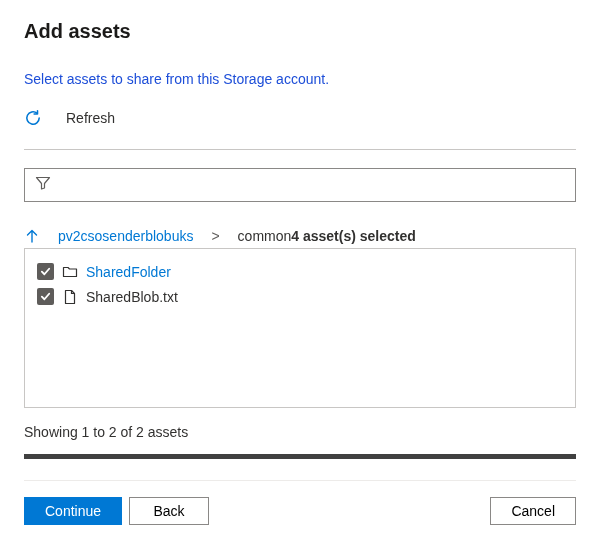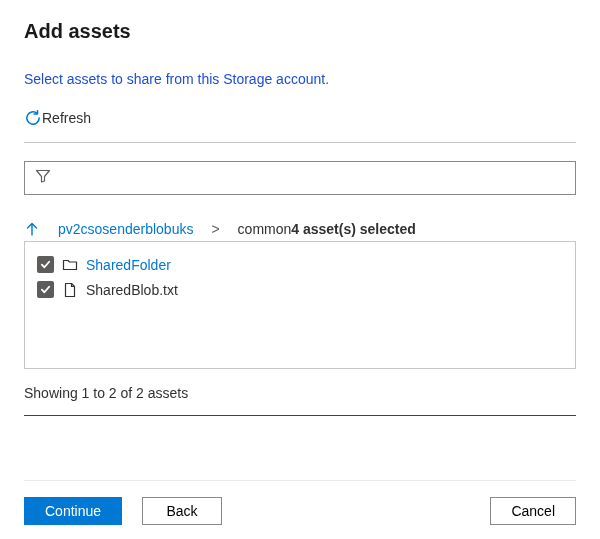--- a/index.html
+++ b/index.html
@@ -19,24 +19,24 @@
       color: #1b1a19;
     }
     .subtitle {
       font-size: 14px;
       margin-bottom: 22px;
       color: #1d4ed8;
     }
     .refresh-row {
       display: flex;
       align-items: center;
-      gap: 0;
+      gap: 24px;
       cursor: pointer;
       font-size: 14px;
-      padding-bottom: 15px;
+      padding-bottom: 22px;
       border-bottom: 1px solid #c8c6c4;
       margin-bottom: 18px;
     }
     .refresh-row svg { width: 18px; height: 18px; display: block; }
     .filter-box {
       border: 1px solid #8a8886;
       display: flex;
       align-items: center;
       padding: 6px 10px;
       gap: 10px;
@@ -63,21 +63,21 @@
       font-size: 14px;
     }
     .breadcrumb-link { color: #0078d4; }
     .breadcrumb-sep { color: #605e5c; }
     .breadcrumb-current { font-weight: 400; color: #323130; }
     .selection-count { font-size: 14px; font-weight: 600; color: #323130; }
     .up-arrow svg { width: 16px; height: 16px; display: block; }
     .listing {
       border: 1px solid #c8c6c4;
       padding: 10px 12px;
-      height: 128px;
+      height: 160px;
     }
     .row {
       display: flex;
       align-items: center;
       gap: 8px;
       padding: 4px 0;
       font-size: 14px;
     }
     .checkbox {
       width: 17px;
@@ -90,33 +90,33 @@
       flex-shrink: 0;
     }
     .checkbox svg { width: 11px; height: 11px; display: block; }
     .item-icon svg { width: 16px; height: 16px; display: block; }
     .item-folder { color: #0078d4; }
     .item-file { color: #323130; }
     .count-text {
       margin-top: 16px;
       padding-bottom: 14px;
       font-size: 14px;
-      border-bottom: 1px solid #404040;
+      border-bottom: 5px solid #404040;
     }
     .footer {
       position: absolute;
       left: 24px;
       right: 24px;
       bottom: 14px;
       border-top: 1px solid #edebe9;
       padding-top: 16px;
       display: flex;
       justify-content: space-between;
     }
-    .footer-left { display: flex; gap: 20px; }
+    .footer-left { display: flex; gap: 7px; }
     .btn {
       font-size: 14px;
       padding: 5px 20px;
       border: 1px solid #8a8886;
       background: #fff;
       cursor: pointer;
       font-family: inherit;
       min-width: 80px;
     }
     .btn-primary {

